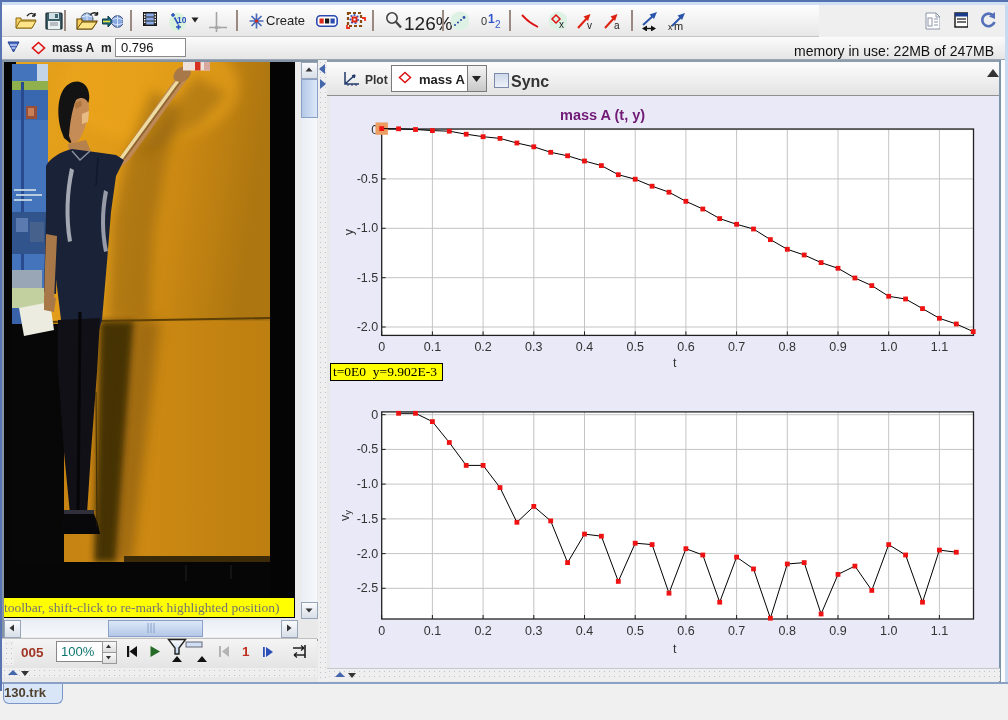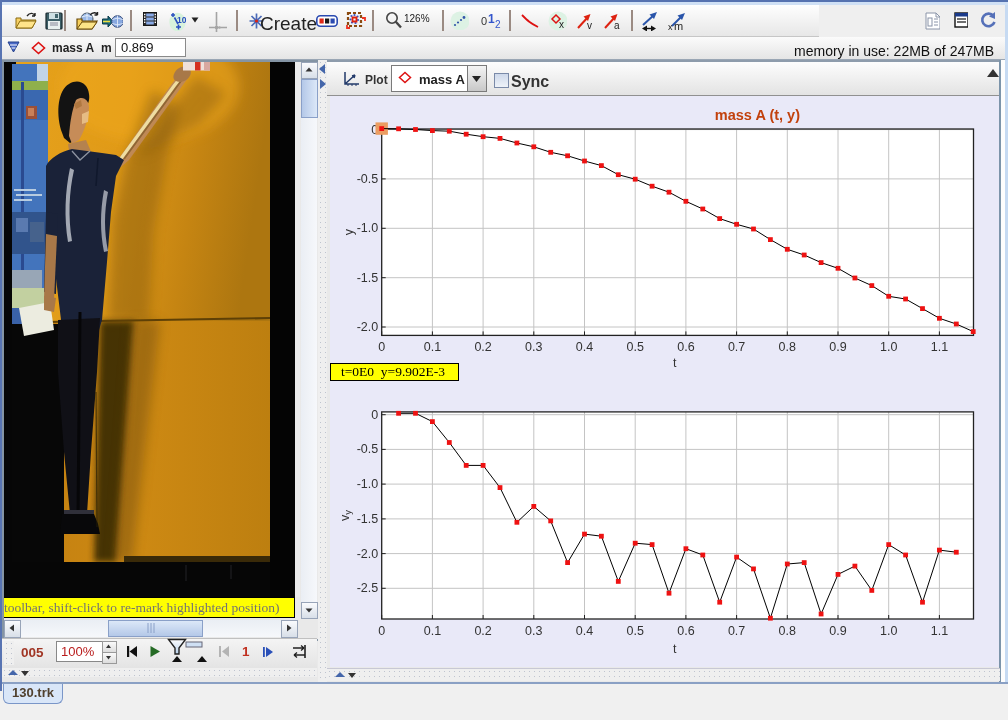--- a/index.html
+++ b/index.html
@@ -62,21 +62,21 @@
       <svg class="abs" style="left:208px;top:6px" width="20" height="22" viewBox="0 0 20 22">
         <path d="M8.5,1 L8.5,21 M1,16.5 L19,16.5" stroke="#a4a4a4" stroke-width="1.6"></path>
         <path d="M8.5,14.5 L10.5,16.5 L8.5,18.5 L6.5,16.5 Z" fill="none" stroke="#aaa" stroke-width="1"></path>
         <circle cx="11.5" cy="16.5" r="1.2" fill="#aaa"></circle>
       </svg>
       <div class="sep" style="left:236px"></div>
       <svg class="abs" style="left:249px;top:8px" width="15" height="16" viewBox="0 0 15 16">
         <path d="M7.5,0.5 L7.5,15.5 M0.5,8 L14.5,8 M2.5,3 L12.5,13 M12.5,3 L2.5,13" stroke="#4a6ab8" stroke-width="1.7"></path>
         <circle cx="7.5" cy="8" r="1.6" fill="#dd2211"></circle>
       </svg>
-      <span class="abs" style="left:260px;top:8px;font-size:19px;color:#222">Create</span>
+      <span class="abs" style="left:266px;top:8px;font-size:13px;color:#222">Create</span>
       <svg class="abs" style="left:316px;top:10px" width="22" height="12" viewBox="0 0 22 12">
         <rect x="0.8" y="0.8" width="20.4" height="10.4" rx="3.5" fill="#fff" stroke="#2a4ab0" stroke-width="1.6"></rect>
         <rect x="3.5" y="3.5" width="4.2" height="5" fill="#e02818"></rect>
         <rect x="9" y="3.5" width="4.2" height="5" fill="#181818"></rect>
         <rect x="14.5" y="3.5" width="4.2" height="5" fill="#2a4ab0"></rect>
       </svg>
       <svg class="abs" style="left:346px;top:6px" width="20" height="18" viewBox="0 0 20 18">
         <rect x="2" y="2" width="13" height="13" fill="none" stroke="#8a4a10" stroke-width="2.2" stroke-dasharray="3,2"></rect>
         <g fill="#3355cc">
           <circle cx="5.5" cy="5" r="1.1"></circle>
@@ -89,21 +89,21 @@
         </g>
         <path d="M6.5,6.5 L10.5,6.5 L10.5,10.5 L6.5,10.5 Z" fill="none" stroke="#dd2211" stroke-width="1.8"></path>
         <path d="M1,14 L1,17 L4,17" fill="none" stroke="#ee3322" stroke-width="1.8"></path>
         <path d="M16,7 L19,7 L19,10" fill="none" stroke="#ee3322" stroke-width="1.8"></path>
       </svg>
       <div class="sep" style="left:372px"></div>
       <svg class="abs" style="left:384px;top:6px" width="19" height="19" viewBox="0 0 19 19">
         <circle cx="8" cy="7" r="5.2" fill="none" stroke="#444" stroke-width="1.6"></circle>
         <line x1="11.8" y1="10.8" x2="17" y2="16.5" stroke="#444" stroke-width="2.4"></line>
       </svg>
-      <span class="abs" style="left:404px;top:7.5px;font-size:10px;color:#222">126%</span>
+      <span class="abs" style="left:404px;top:7.5px;font-size:19px;color:#222">126%</span>
       <div class="sep" style="left:442px"></div>
       <svg class="abs" style="left:450px;top:6px" width="19" height="19" viewBox="0 0 19 19">
         <circle cx="10" cy="10" r="9.5" fill="#ddf2e4"></circle>
         <circle cx="5" cy="14" r="1.1" fill="#3355aa"></circle>
         <circle cx="8" cy="11.5" r="1.1" fill="#3355aa"></circle>
         <circle cx="11" cy="9" r="1.1" fill="#3355aa"></circle>
         <circle cx="14" cy="6.5" r="1.4" fill="#3355aa"></circle>
       </svg>
       <svg class="abs" style="left:480px;top:6px" width="21" height="20" viewBox="0 0 21 20">
         <text x="1" y="14" font-size="11" fill="#333">0</text>
@@ -165,21 +165,21 @@
     <div class="abs" style="left:0;top:37px;width:1008px;height:22px;background:linear-gradient(#fbfbfb,#e5e5e5);border-bottom:1px solid #9aa6b4">
       <svg class="abs" style="left:7px;top:4px" width="13" height="12" viewBox="0 0 13 12">
         <path d="M1,1 L12,1 L6.5,11 Z" fill="#4a6ac8" stroke="#23408a" stroke-width="1"></path>
         <path d="M3,4 L10,4 M4.5,7 L8.5,7" stroke="#fff" stroke-width="1"></path>
       </svg>
       <svg class="abs" style="left:31px;top:4px" width="15" height="14" viewBox="0 0 15 14">
         <path d="M7.5,1.5 L13.5,7 L7.5,12.5 L1.5,7 Z" fill="none" stroke="#dd1111" stroke-width="1.6"></path>
       </svg>
       <span class="abs" style="left:52px;top:4px;font-size:12px;font-weight:bold;color:#222">mass A</span>
       <span class="abs" style="left:101px;top:4px;font-size:12px;font-weight:bold;color:#222">m</span>
-      <div class="abs" style="left:115px;top:1px;width:64px;height:17px;background:#fff;border:1px solid #8a8a8a;font-size:13px;color:#111;line-height:17px;padding-left:5px">0.869</div>
+      <div class="abs" style="left:115px;top:1px;width:64px;height:17px;background:#fff;border:1px solid #8a8a8a;font-size:13px;color:#111;line-height:17px;padding-left:5px">0.796</div>
       <span class="abs" style="right:14px;top:5.5px;font-size:14px;color:#111">memory in use: 22MB of 247MB</span>
     </div>
     <div class="abs" style="left:0;top:60px;width:1008px;height:622px;background:#e9e9e9"></div>
     <svg class="abs" style="left:4px;top:62px" width="296" height="535" viewBox="0 0 296 535">
       <defs>
         <linearGradient id="wallU" x1="0" y1="0" x2="1" y2="0.15">
           <stop offset="0" stop-color="#e6a21c"></stop>
           <stop offset="0.45" stop-color="#e09a18"></stop>
           <stop offset="0.75" stop-color="#c68512"></stop>
           <stop offset="1" stop-color="#ad7610"></stop>
@@ -279,21 +279,21 @@
     <svg class="abs" style="left:281px;top:620px" width="16" height="16">
       <path d="M6,4.5 L6,11.5 L10.5,8 Z" fill="#333"></path>
     </svg>
     <div class="abs" style="left:108px;top:620px;width:93px;height:15px;background:linear-gradient(#dce8f8,#b4c8e8);border:1px solid #8aa0c8"></div>
     <svg class="abs" style="left:146px;top:623px" width="12" height="10">
       <path d="M2,0 L2,10 M5,0 L5,10 M8,0 L8,10" stroke="#8aa0c8" stroke-width="1"></path>
     </svg>
     <div class="abs" style="left:2px;top:638px;width:315px;height:29px;background:linear-gradient(#f4f4f4,#e4e4e4);border-top:1px solid #c0c0c0"></div>
     <div class="abs dots" style="left:4px;top:641px;width:10px;height:24px"></div>
     <span class="abs" style="left:21px;top:645px;font-size:13.5px;color:#a03524;font-weight:bold">005</span>
-    <div class="abs" style="left:56px;top:641px;width:44px;height:19px;background:#fff;border:1px solid #888;font-size:13px;color:#b91c1c;line-height:19px;padding-left:4px">100%</div>
+    <div class="abs" style="left:56px;top:641px;width:44px;height:19px;background:#fff;border:1px solid #888;font-size:13px;color:#0f766e;line-height:19px;padding-left:4px">100%</div>
     <div class="abs" style="left:102px;top:641px;width:13px;height:10px;background:linear-gradient(#fafafa,#ddd);border:1px solid #999"></div>
     <div class="abs" style="left:102px;top:652px;width:13px;height:10px;background:linear-gradient(#fafafa,#ddd);border:1px solid #999"></div>
     <svg class="abs" style="left:102px;top:641px" width="13" height="21">
       <path d="M4,7 L6.5,3.5 L9,7 Z" fill="#333"></path>
       <path d="M4,15 L9,15 L6.5,18.5 Z" fill="#333"></path>
     </svg>
     <svg class="abs" style="left:126px;top:645px" width="12" height="13">
       <rect x="1" y="1" width="2.2" height="11" fill="#111"></rect>
       <path d="M11,1 L11,12 L3.5,6.5 Z" fill="#111"></path>
     </svg>
@@ -532,32 +532,32 @@
       <rect x="487.7" y="231.6" width="4.8" height="4.8" fill="#ee1212"></rect>
       <rect x="504.6" y="192.0" width="4.8" height="4.8" fill="#ee1212"></rect>
       <rect x="521.5" y="183.7" width="4.8" height="4.8" fill="#ee1212"></rect>
       <rect x="538.4" y="208.0" width="4.8" height="4.8" fill="#ee1212"></rect>
       <rect x="555.3" y="162.2" width="4.8" height="4.8" fill="#ee1212"></rect>
       <rect x="572.2" y="172.6" width="4.8" height="4.8" fill="#ee1212"></rect>
       <rect x="589.1" y="219.8" width="4.8" height="4.8" fill="#ee1212"></rect>
       <rect x="606.0" y="167.7" width="4.8" height="4.8" fill="#ee1212"></rect>
       <rect x="622.9" y="169.8" width="4.8" height="4.8" fill="#ee1212"></rect>
     </svg>
-    <div class="abs" style="left:560px;top:107px;width:240px;text-align:right;font-size:14.5px;font-weight:bold;color:#c2410c">mass A (t, y)</div>
+    <div class="abs" style="left:560px;top:107px;width:240px;text-align:left;font-size:14.5px;font-weight:bold;color:#701a75">mass A (t, y)</div>
     <div class="abs" style="left:673px;top:356px;font-size:12.5px;color:#333">t</div>
     <div class="abs" style="left:673px;top:642px;font-size:12.5px;color:#333">t</div>
     <div class="abs" style="left:346px;top:225px;font-size:12.5px;color:#333;transform:rotate(-90deg)">y</div>
     <div class="abs" style="left:340px;top:508px;font-size:12.5px;color:#333;transform:rotate(-90deg)">v<span style="font-size:9.5px;vertical-align:-2px">y</span></div>
-    <div class="abs" style="left:330px;top:363px;width:107px;height:16px;background:#ffff00;border:1px solid #000;font-family:'Liberation Serif',serif;font-size:13.5px;line-height:16px;padding:0 10px;color:#000">t=0E0&nbsp; y=9.902E-3</div>
+    <div class="abs" style="left:330px;top:363px;width:107px;height:16px;background:#ffff00;border:1px solid #000;font-family:'Liberation Serif',serif;font-size:13.5px;line-height:16px;padding:0 2px;color:#000">t=0E0&nbsp; y=9.902E-3</div>
     <div class="abs" style="left:999px;top:60px;width:2px;height:623px;background:#7c94aa"></div>
     <div class="abs" style="left:1001px;top:60px;width:4px;height:623px;background:#fdfdfd"></div>
     <div class="abs" style="left:1005px;top:5px;width:3px;height:686px;background:#c6daf2"></div>
     <div class="abs dots" style="left:327px;top:668px;width:673px;height:12px;border-top:1px solid #c8c8d4"></div>
     <svg class="abs" style="left:331px;top:670px" width="26" height="9">
       <path d="M4,7 L9,2 L14,7 Z" fill="#4466aa"></path>
       <path d="M17,3 L25,3 L21,8 Z" fill="#333"></path>
     </svg>
     <svg class="abs" style="left:984px;top:66px" width="18" height="14">
       <path d="M3,11 L9,3 L15,11 Z" fill="#333"></path>
     </svg>
     <div class="abs" style="left:0;top:682px;width:1008px;height:2px;background:#8aa0c4"></div>
     <div class="abs" style="left:0;top:684px;width:1008px;height:36px;background:#f0f0f0"></div>
-    <div class="abs" style="left:3px;top:684px;width:58px;height:19px;background:#d9e6f8;border:1px solid #7a96c8;border-top:none;border-radius:0 0 6px 6px;text-align:center;font-size:13px;font-weight:bold;color:#50402e;line-height:18px">130.trk</div>
+    <div class="abs" style="left:3px;top:684px;width:58px;height:19px;background:#d9e6f8;border:1px solid #7a96c8;border-top:none;border-radius:0 0 6px 6px;text-align:left;font-size:13px;font-weight:bold;color:#50402e;line-height:18px">130.trk</div>
   </div>
 </body></html>

